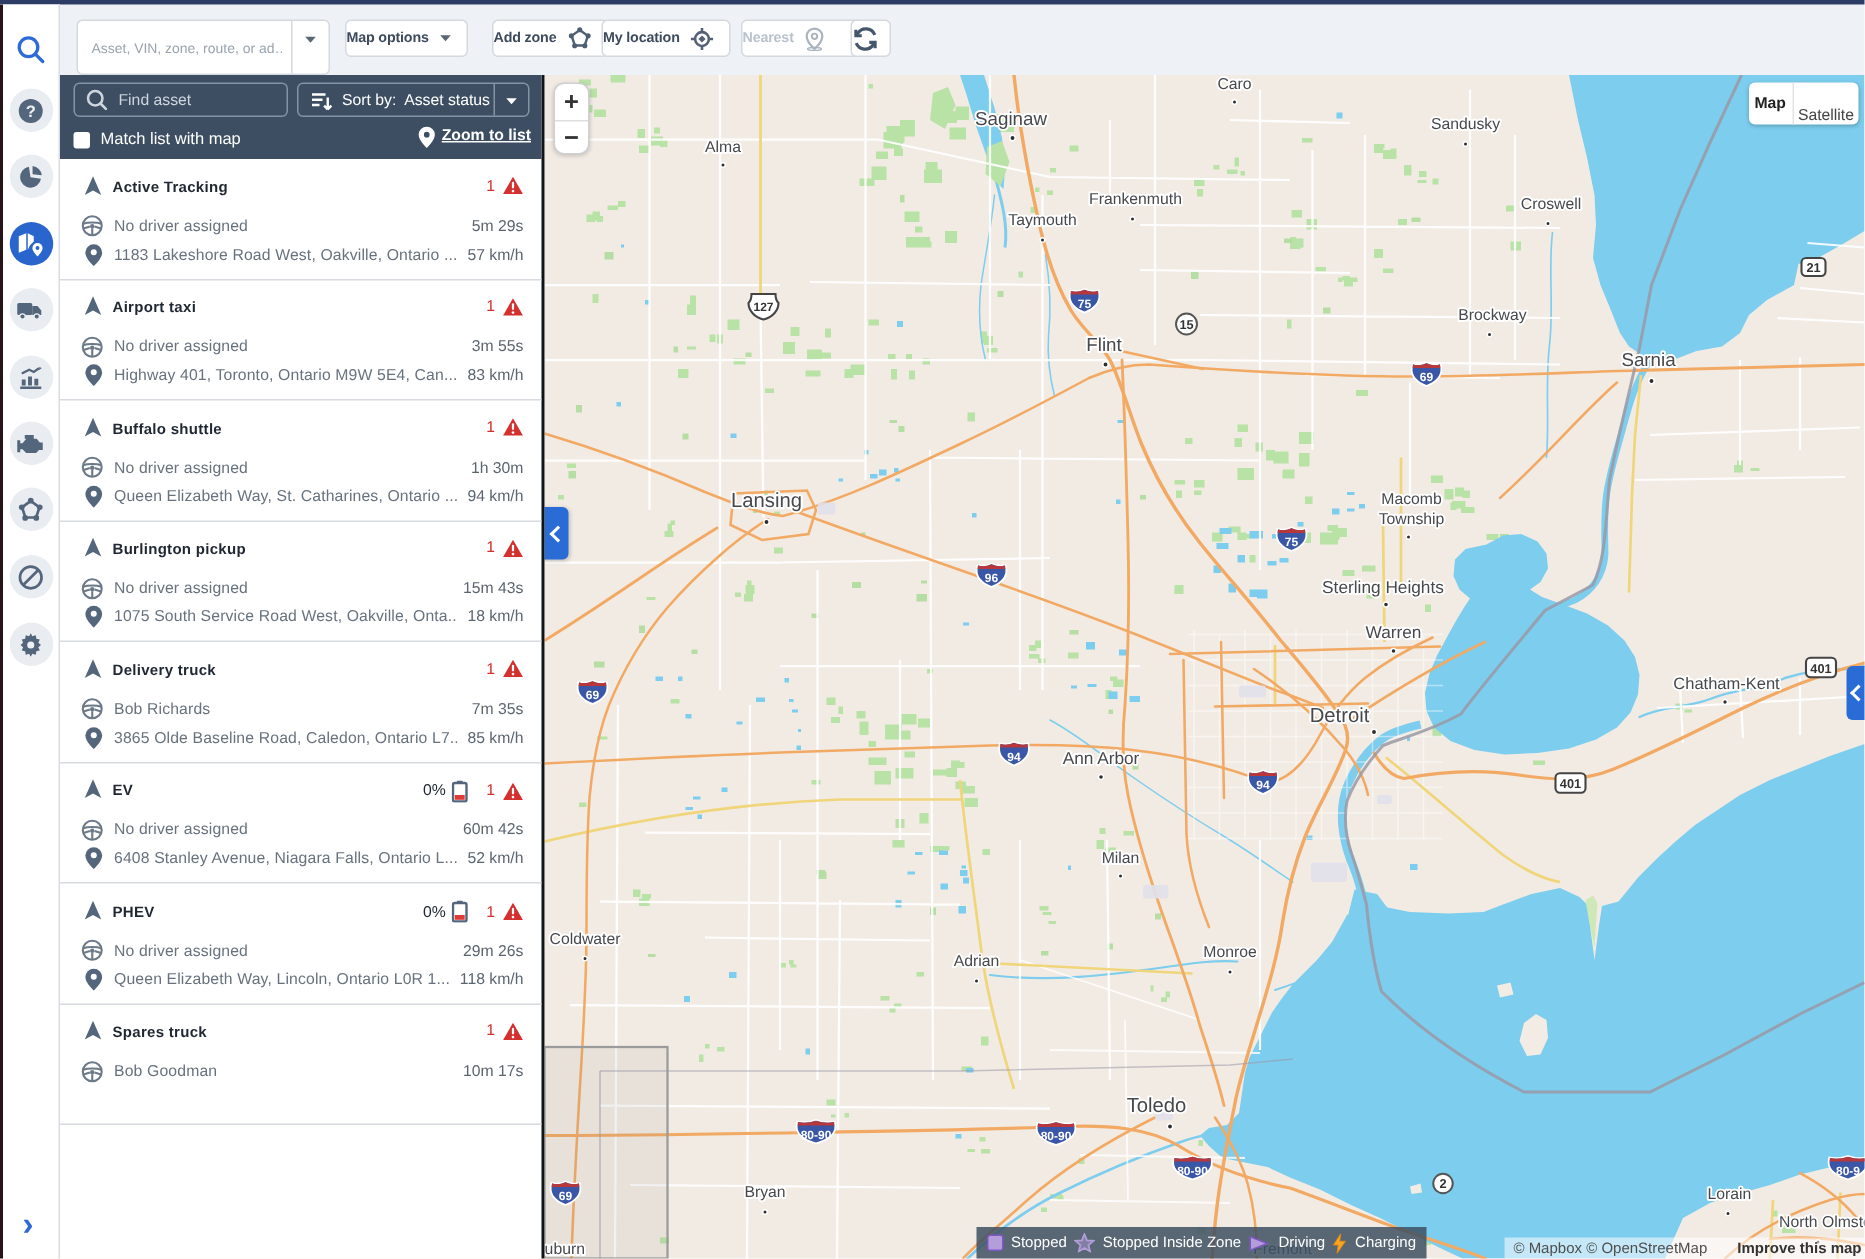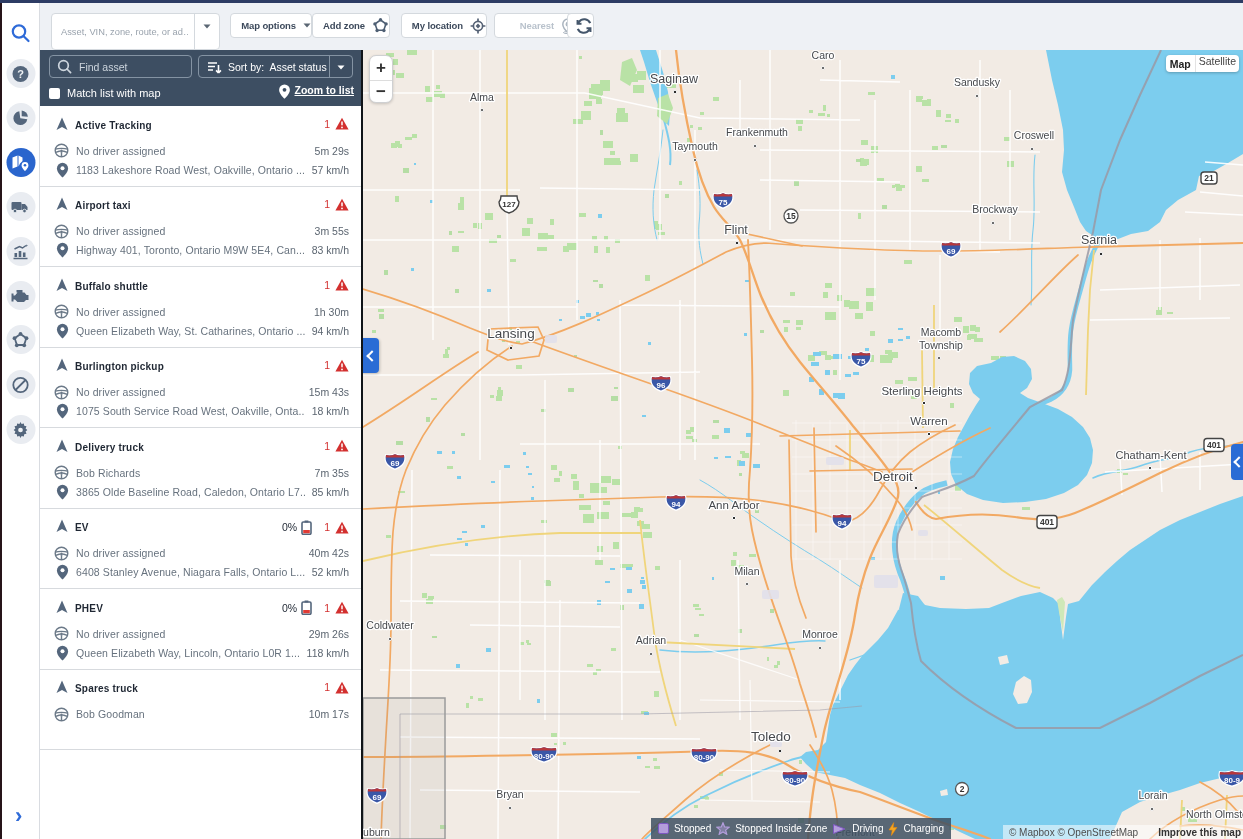--- a/index.html
+++ b/index.html
@@ -3,21 +3,21 @@
 *{margin:0;padding:0;box-sizing:border-box}
 svg{display:block}
 html,body{width:1243px;height:839px;overflow:hidden;font-family:"Liberation Sans",sans-serif;background:#fff}
 #topline{position:absolute;left:0;top:0;width:1243px;height:3px;background:#2d3c64}
 #topbar{position:absolute;left:40px;top:3px;width:1203px;height:47px;background:#eef1f5}
 #sidebar{position:absolute;left:0;top:3px;width:40px;height:836px;background:#fff;border-right:1px solid #d9dce1}
 #sidebar::before{content:"";position:absolute;left:0;top:0;width:2px;height:100%;background:#261419}
 .sic{position:absolute;left:50%;transform:translateX(-50%);margin-left:1px;width:29px;height:29px;border-radius:50%;background:#e9ecf1;display:flex;align-items:center;justify-content:center}
 .sic.active{background:#2a65cd}
 .schev{position:absolute;left:15px;bottom:10px;color:#2f6bd8;font-size:22px;font-weight:bold}
-.tbtn{position:absolute;top:13px;height:25px;background:#fff;border:1px solid #d4d9de;border-radius:4px;display:flex;align-items:center;justify-content:flex-end;gap:7px;font-size:9.5px;font-weight:bold;color:#3d4a5c;letter-spacing:-0.1px;white-space:nowrap}
+.tbtn{position:absolute;top:13px;height:25px;background:#fff;border:1px solid #d4d9de;border-radius:4px;display:flex;align-items:center;justify-content:flex-start;gap:7px;font-size:9.5px;font-weight:bold;color:#3d4a5c;letter-spacing:-0.1px;white-space:nowrap}
 #tinput{position:absolute;left:51px;top:13px;width:169px;height:37px;background:#fff;border:1px solid #d4d9de;border-radius:4px;display:flex;align-items:center}
 #tinput .ph{font-size:9.3px;color:#9aa3ad;padding-left:9px;white-space:nowrap;width:136px;overflow:hidden}
 #tinput .sep{position:absolute;right:24px;top:0;width:1px;height:100%;background:#d4d9de}
 #tinput .car{position:absolute;right:8px;top:10px}
 #panel{position:absolute;left:40px;top:50px;width:323px;height:789px;background:#fff;border-right:2px solid #101418}
 #phead{position:absolute;left:0;top:0;width:100%;height:56px;background:#3d4e62}
 .pinput{position:absolute;left:9px;top:5px;width:143px;height:23px;border:1px solid #8493a3;border-radius:4px;display:flex;align-items:center;gap:7px;padding-left:7px}
 .pinput span{font-size:10.5px;color:#cdd5dd}
 .psort{position:absolute;left:158px;top:5px;width:155px;height:23px;border:1px solid #8493a3;border-radius:4px;display:flex;align-items:center;color:#fff;font-size:10.5px}
 .psort .ci{margin:2px 6px 0 7px}
@@ -39,21 +39,21 @@
 .r3{position:relative;height:19px;display:flex;align-items:center}
 .ric{width:15px;margin:0 7px 0 2px}
 .ric.pin{padding-left:2px;width:13px;margin-right:9px}
 .gtxt{font-size:10.5px;color:#67727e;white-space:nowrap;letter-spacing:0.1px}
 .addr{max-width:229px;overflow:hidden}
 .rv{position:absolute;right:0;font-size:10.5px;color:#5b6570}
 #map{position:absolute;left:363px;top:50px;width:880px;height:789px}
 #zoomctl{position:absolute;left:6px;top:5px;width:24px;height:48px;background:#fff;border:1px solid #cfd0d2;border-radius:7px;box-shadow:0 1px 3px rgba(0,0,0,.18)}
 #zoomctl .zp{position:absolute;left:0;width:100%;height:24px;text-align:center;font-size:17px;font-weight:bold;color:#333;line-height:23px}
 #zoomctl .zd{position:absolute;left:0;top:24px;width:100%;height:1px;background:#ddd}
-#mapsat{position:absolute;right:4px;top:5px;height:17px;background:#fff;border-radius:4px;box-shadow:0 1px 3px rgba(0,0,0,.25);display:flex;align-items:flex-start;font-size:10.5px;color:#444}
+#mapsat{position:absolute;right:4px;top:5px;height:28px;background:#fff;border-radius:4px;box-shadow:0 1px 3px rgba(0,0,0,.25);display:flex;align-items:flex-end;font-size:10.5px;color:#444}
 #mapsat .m1{padding:0 4px;font-weight:bold;color:#222;border-right:1px solid #e3e3e3;height:100%;display:flex;align-items:center}
 #mapsat .m2{padding:0 3px}
 #legend{position:absolute;left:288px;bottom:0;width:300px;height:21px;background:rgba(62,80,98,0.85);display:flex;align-items:center;gap:5px;padding:0 7px;color:#fff;font-size:10px;white-space:nowrap}
 .lsq{width:11px;height:11px;background:#b39ddb;border:1px solid #7e57c2;border-radius:2px}
 #attr{position:absolute;right:0;bottom:0;height:14px;background:rgba(255,255,255,0.55);font-size:10px;color:#4e4e4e;padding:0 2px 0 6px;display:flex;align-items:center}
 #attr b{color:#333;margin-left:20px}
 .btab{position:absolute;background:#2a6cd5;display:flex;align-items:center;justify-content:center;color:#fff}
 #ltab{left:-2px;top:288px;width:18px;height:35px;border-radius:0 4px 4px 0;box-shadow:1px 1px 3px rgba(0,0,0,.2)}
 #rtab{right:0;top:394px;width:12px;height:36px;border-radius:4px 0 0 4px}
 .chev{width:8px;height:8px;border-left:2.5px solid #fff;border-bottom:2.5px solid #fff;transform:rotate(45deg);margin-left:3px}
@@ -139,21 +139,21 @@
     <span class="sep"></span>
     <span class="car">
       <svg width="8" height="5" viewBox="0 0 8 5" xmlns="http://www.w3.org/2000/svg">
         <path d="M0.5,0.5 L4,4.5 L7.5,0.5 Z" fill="#5a6673"></path>
       </svg>
     </span>
   </div>
 <div class="tbtn" style="left:230px;width:82px">Map options <svg width="8" height="5" viewBox="0 0 8 5" xmlns="http://www.w3.org/2000/svg">
       <path d="M0.5,0.5 L4,4.5 L7.5,0.5 Z" fill="#5a6673"></path>
     </svg></div>
-<div class="tbtn" style="left:312px;width:78px">Add zone <svg width="17" height="17" viewBox="0 0 17 17" xmlns="http://www.w3.org/2000/svg">
+<div class="tbtn" style="left:328px;width:78px">Add zone <svg width="17" height="17" viewBox="0 0 17 17" xmlns="http://www.w3.org/2000/svg">
       <path d="M8.5,3 L13.9,6.9 L11.8,13.3 H5.2 L3.1,6.9 Z" fill="none" stroke="#4e5f73" stroke-width="1.6"></path>
       <circle cx="8.5" cy="2.8" r="1.7" fill="#4e5f73"></circle>
       <circle cx="14.1" cy="6.9" r="1.7" fill="#4e5f73"></circle>
       <circle cx="11.9" cy="13.5" r="1.7" fill="#4e5f73"></circle>
       <circle cx="5.1" cy="13.5" r="1.7" fill="#4e5f73"></circle>
       <circle cx="2.9" cy="6.9" r="1.7" fill="#4e5f73"></circle>
     </svg></div>
 <div class="tbtn" style="left:401px;width:86px">My location <svg width="16" height="16" viewBox="0 0 16 16" xmlns="http://www.w3.org/2000/svg">
       <circle cx="8" cy="8" r="4.6" fill="none" stroke="#556275" stroke-width="1.7"></circle>
       <path d="M8,0.6 V3.4 M8,12.6 V15.4 M0.6,8 H3.4 M12.6,8 H15.4" stroke="#556275" stroke-width="1.7"></path>
@@ -646,21 +646,21 @@
           <span class="ric">
             <svg width="15" height="15" viewBox="0 0 15 15" xmlns="http://www.w3.org/2000/svg">
               <circle cx="7.5" cy="7.5" r="6.3" fill="none" stroke="#6b7988" stroke-width="1.4"></circle>
               <path d="M1.4,6.2 C4.5,5.1 10.5,5.1 13.6,6.2" fill="none" stroke="#6b7988" stroke-width="1.4"></path>
               <path d="M7.5,9.2 L7.5,13.6" stroke="#6b7988" stroke-width="1.4"></path>
               <path d="M1.7,9.3 L5.9,8 M13.3,9.3 L9.1,8" stroke="#6b7988" stroke-width="1.4"></path>
               <circle cx="7.5" cy="7.9" r="1.5" fill="#6b7988"></circle>
             </svg>
           </span>
           <span class="gtxt">No driver assigned</span>
-          <span class="rv">40m 42s</span>
+          <span class="rv">60m 42s</span>
         </div>
   <div class="r3">
           <span class="ric pin">
             <svg width="13" height="16" viewBox="0 0 13 16" xmlns="http://www.w3.org/2000/svg">
               <path d="M6.5,0.8 a5.6,5.6 0 0 1 5.6,5.6 c0,4.1 -5.6,9 -5.6,9 s-5.6,-4.9 -5.6,-9 A5.6,5.6 0 0 1 6.5,0.8 Z" fill="#54667c"></path>
               <circle cx="6.5" cy="6.2" r="2" fill="#fff"></circle>
             </svg>
           </span>
           <span class="gtxt addr">6408 Stanley Avenue, Niagara Falls, Ontario L...</span>
           <span class="rv">52 km/h</span>

